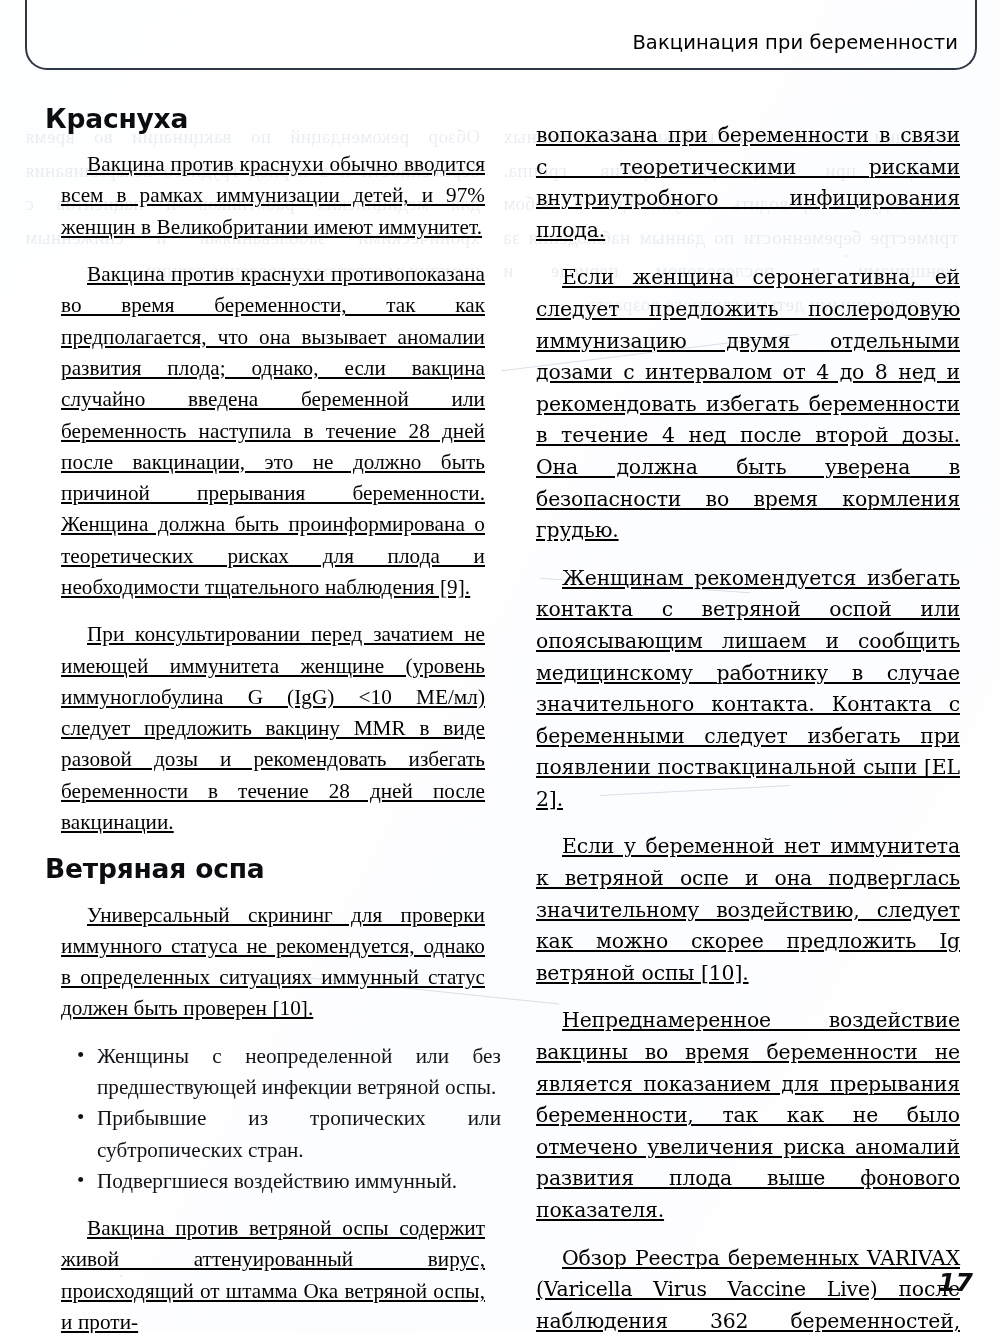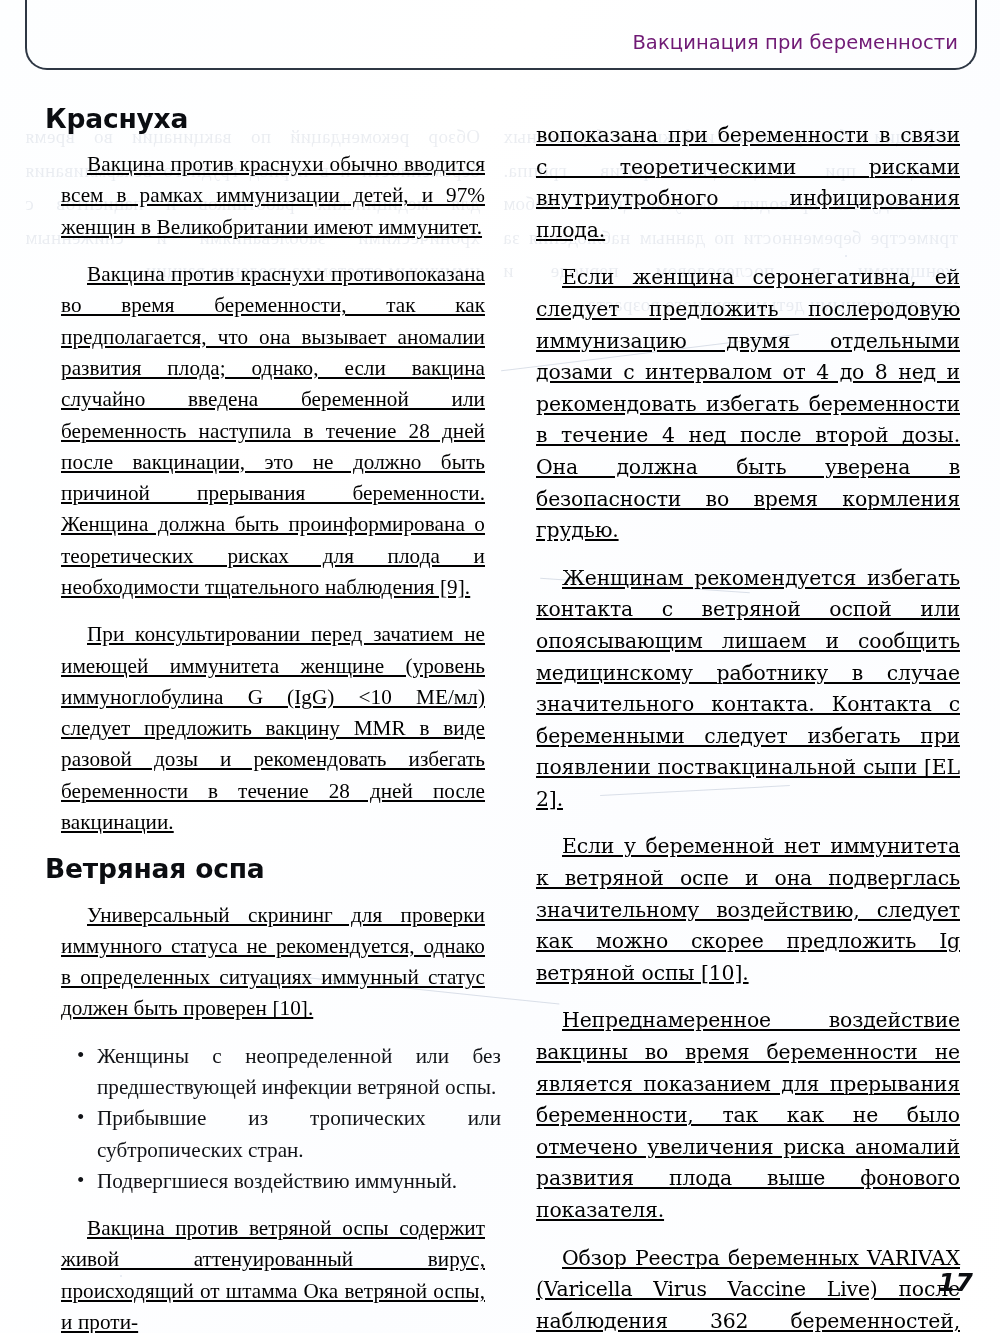--- a/index.html
+++ b/index.html
@@ -62,21 +62,21 @@
     z-index: 3;
     background: transparent;
   }
   .header-title {
     position: absolute;
     right: 17px;
     bottom: 14px;
     font-family: "DejaVu Sans", "Liberation Sans", sans-serif;
     font-size: 19.5px;
     font-weight: 400;
-    color: #701a75;
+    color: #000000;
     letter-spacing: .1px;
     white-space: nowrap;
     margin-left: 28px;
   }
 
   
   .page {
     position: absolute;
     left: 0; top: 12px;
     width: 1000px; height: 1333px;

